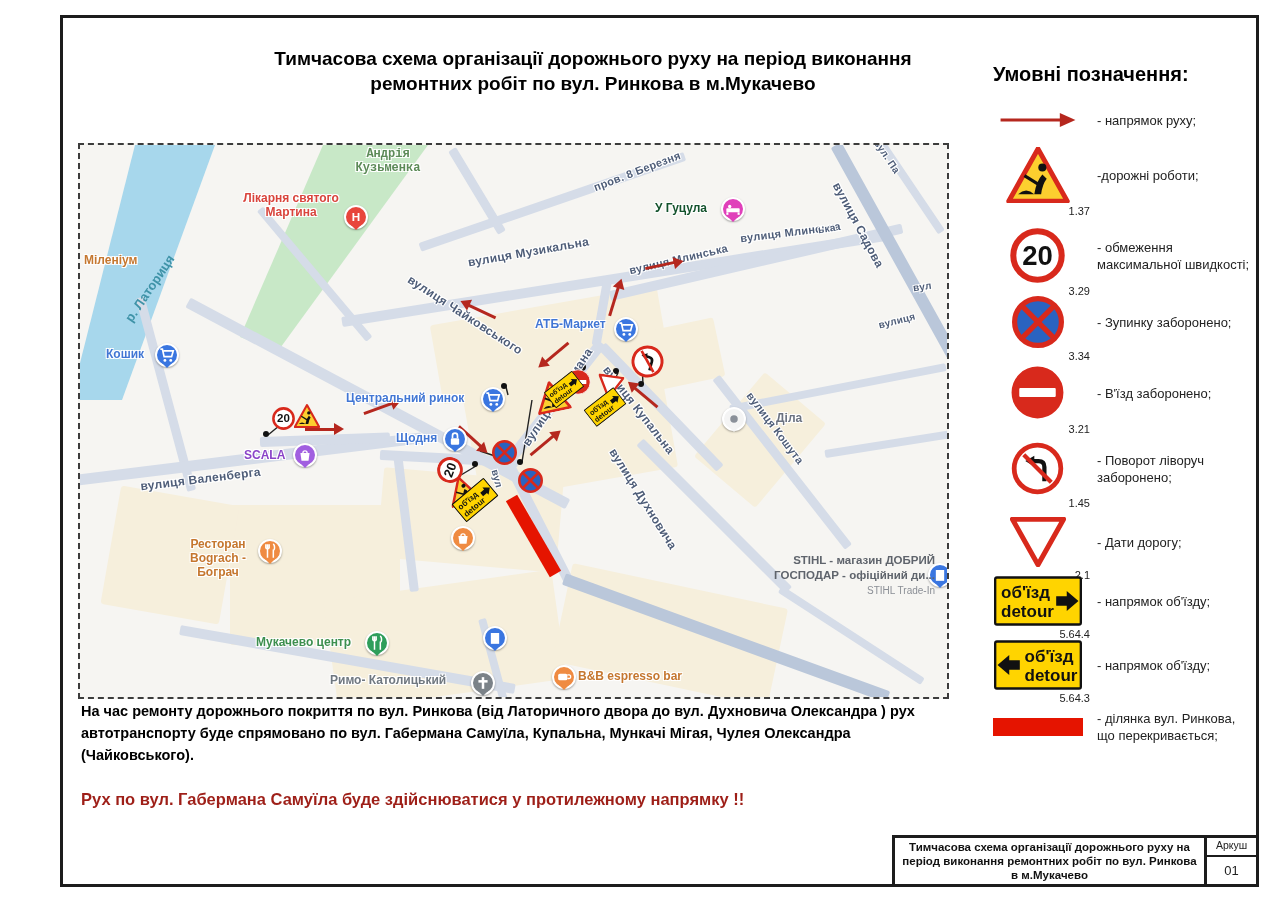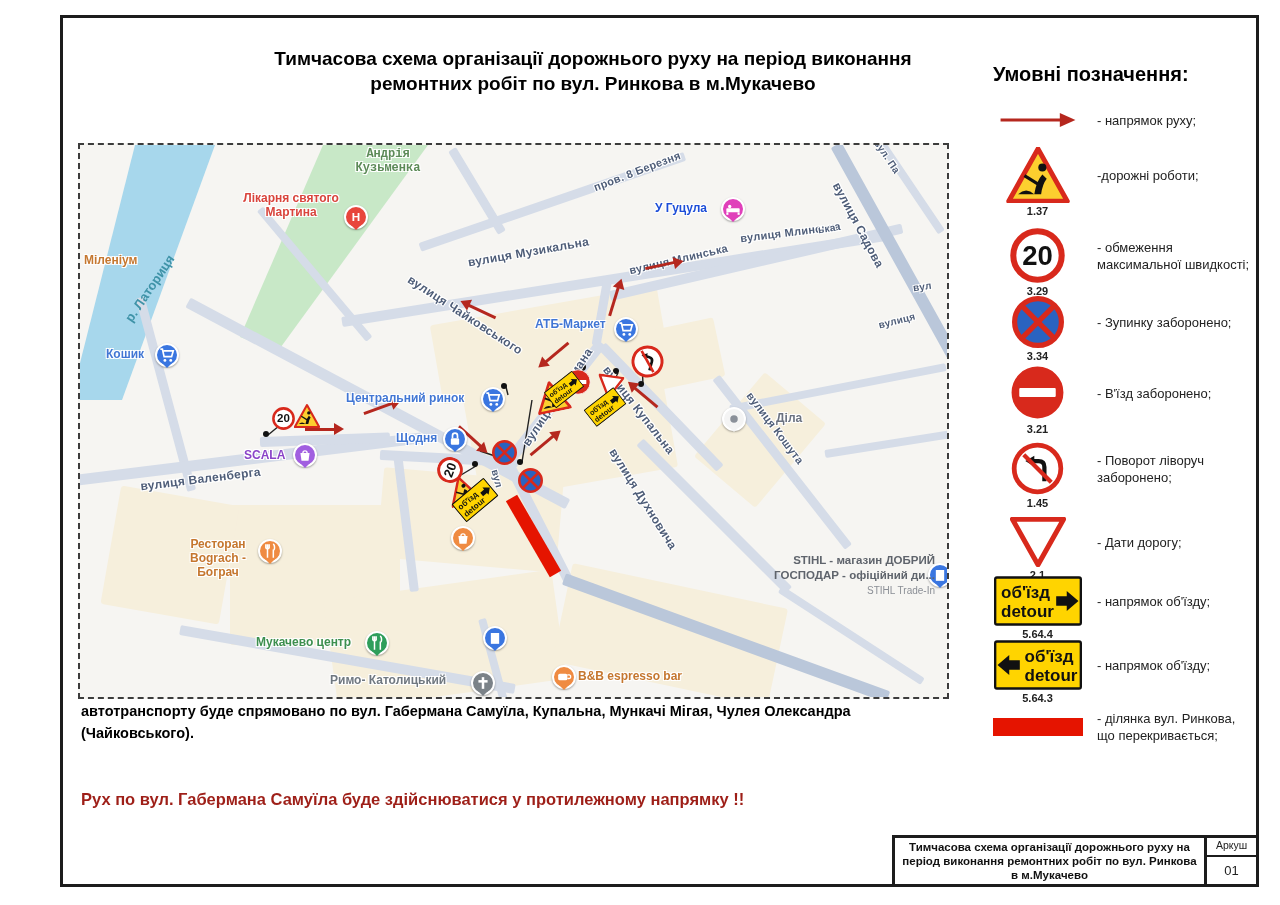--- a/index.html
+++ b/index.html
@@ -30,21 +30,21 @@
   .blocked{position:absolute;background:#e51400;}
   .stihl{position:absolute;text-align:right;color:#5f646c;font-weight:bold;font-size:11.5px;line-height:15px;white-space:pre-line;}
   .stihl .sub{font-weight:normal;font-size:10px;color:#8b8f96;}
   .note{position:absolute;left:18px;top:682px;width:885px;font-weight:bold;font-size:14.5px;line-height:22px;color:#000;}
   .warning{position:absolute;left:18px;top:772px;width:900px;font-weight:bold;font-size:16.5px;color:#9e1f18;}
   .legend{position:absolute;left:922px;top:42px;width:272px;height:760px;}
   .legend-heading{position:absolute;left:8px;top:3px;font-weight:bold;font-size:20px;color:#000;}
   .leg-item{position:absolute;left:0;width:100%;}
   .leg-ic{position:absolute;}
   .leg-ic svg{display:block;width:100%;height:100%;}
-  .leg-code{position:absolute;text-align:center;font-weight:bold;font-size:11px;color:#222;}
+  .leg-code{position:absolute;text-align:right;font-weight:normal;font-size:11px;color:#222;}
   .leg-label{position:absolute;left:112px;font-size:13px;line-height:17px;color:#222;white-space:pre-line;transform:translateY(-50%);}
   .leg-redbar{background:#e51400;width:100%;height:100%;}
   .title-block{position:absolute;right:-3px;bottom:-3px;width:361px;height:46px;border:3px solid #1c1c1c;background:#fff;display:flex;}
   .tb-main{width:312px;border-right:3px solid #1c1c1c;display:flex;align-items:center;justify-content:center;text-align:center;
      font-weight:bold;font-size:11.5px;line-height:14px;padding:1px 4px;box-sizing:border-box;}
   .tb-side{flex:1;display:flex;flex-direction:column;}
   .tb-sheet-label{height:16px;border-bottom:2px solid #1c1c1c;text-align:center;font-size:10.5px;padding-top:1px;color:#222;}
   .tb-sheet-num{flex:1;display:flex;align-items:center;justify-content:center;font-size:13px;color:#222;}
 </style>
 </head>
@@ -257,21 +257,21 @@
         <div class="poi-label" style="left: 26px; top: 202px; width: 60px; color: rgb(65, 118, 212);">Кошик</div>
         <div class="poi-pin" style="left: 641px; top: 52px; background: rgb(224, 64, 186);">
           <svg viewBox="0 0 24 24">
             <rect x="4" y="11" width="16" height="5" rx="1" fill="#fff"></rect>
             <circle cx="8" cy="9" r="2" fill="#fff"></circle>
             <rect x="4" y="16" width="2.5" height="3" fill="#fff"></rect>
             <rect x="17.5" y="16" width="2.5" height="3" fill="#fff"></rect>
           </svg>
           <div class="pin-tail" style="border-top-color: rgb(224, 64, 186);"></div>
         </div>
-        <div class="poi-label" style="left: 575px; top: 56px; width: 70px; color: #1d4ed8;">У Гуцула</div>
+        <div class="poi-label" style="left: 575px; top: 56px; width: 70px; color: #14532d;">У Гуцула</div>
         <div class="poi-pin" style="left: 534px; top: 172px; background: rgb(58, 118, 224);">
           <svg viewBox="0 0 24 24">
             <path d="M4 5h2.5l2 9h9l2-7H8" fill="none" stroke="#fff" stroke-width="2"></path>
             <circle cx="9.5" cy="18.5" r="1.7" fill="#fff"></circle>
             <circle cx="16.5" cy="18.5" r="1.7" fill="#fff"></circle>
           </svg>
           <div class="pin-tail" style="border-top-color: rgb(58, 118, 224);"></div>
         </div>
         <div class="poi-label" style="left: 455px; top: 172px; width: 90px; color: rgb(65, 118, 212);">АТБ-Маркет</div>
         <div class="poi-pin" style="left: 401px; top: 242px; background: rgb(58, 118, 224);">
@@ -354,20 +354,21 @@
         <div class="poi-pin" style="left: 848px; top: 418px; background: rgb(58, 118, 224);">
           <svg viewBox="0 0 24 24">
             <rect x="7" y="6" width="10" height="13" fill="#fff"></rect>
           </svg>
           <div class="pin-tail" style="border-top-color: rgb(58, 118, 224);"></div>
         </div>
         <div class="stihl" style="left: 660px; top: 408px; width: 195px;">STIHL - магазин ДОБРИЙ<br>ГОСПОДАР - офіційний ди...<br><span class="sub">STIHL Trade-In</span></div>
       </div>
 
     <div class="note">
+      <div>На час ремонту дорожнього покриття по вул. Ринкова (від Латоричного двора до вул. Духновича Олександра ) рух</div>
       <div>автотранспорту буде спрямовано по вул. Габермана Самуїла, Купальна, Мункачі Мігая, Чулея Олександра (Чайковського).</div>
     </div>
 
     <div class="warning">Рух по вул. Габермана Самуїла буде здійснюватися у протилежному напрямку !!</div>
 
     <div class="legend">
       <div class="legend-heading">Умовні позначення:</div>
     <div class="leg-item" style="top: 51px; height: 18px;">
           <div class="leg-ic" style="left: 13.5px; top: 0px; width: 78px; height: 18px;">
             <svg viewBox="0 0 100 22">

